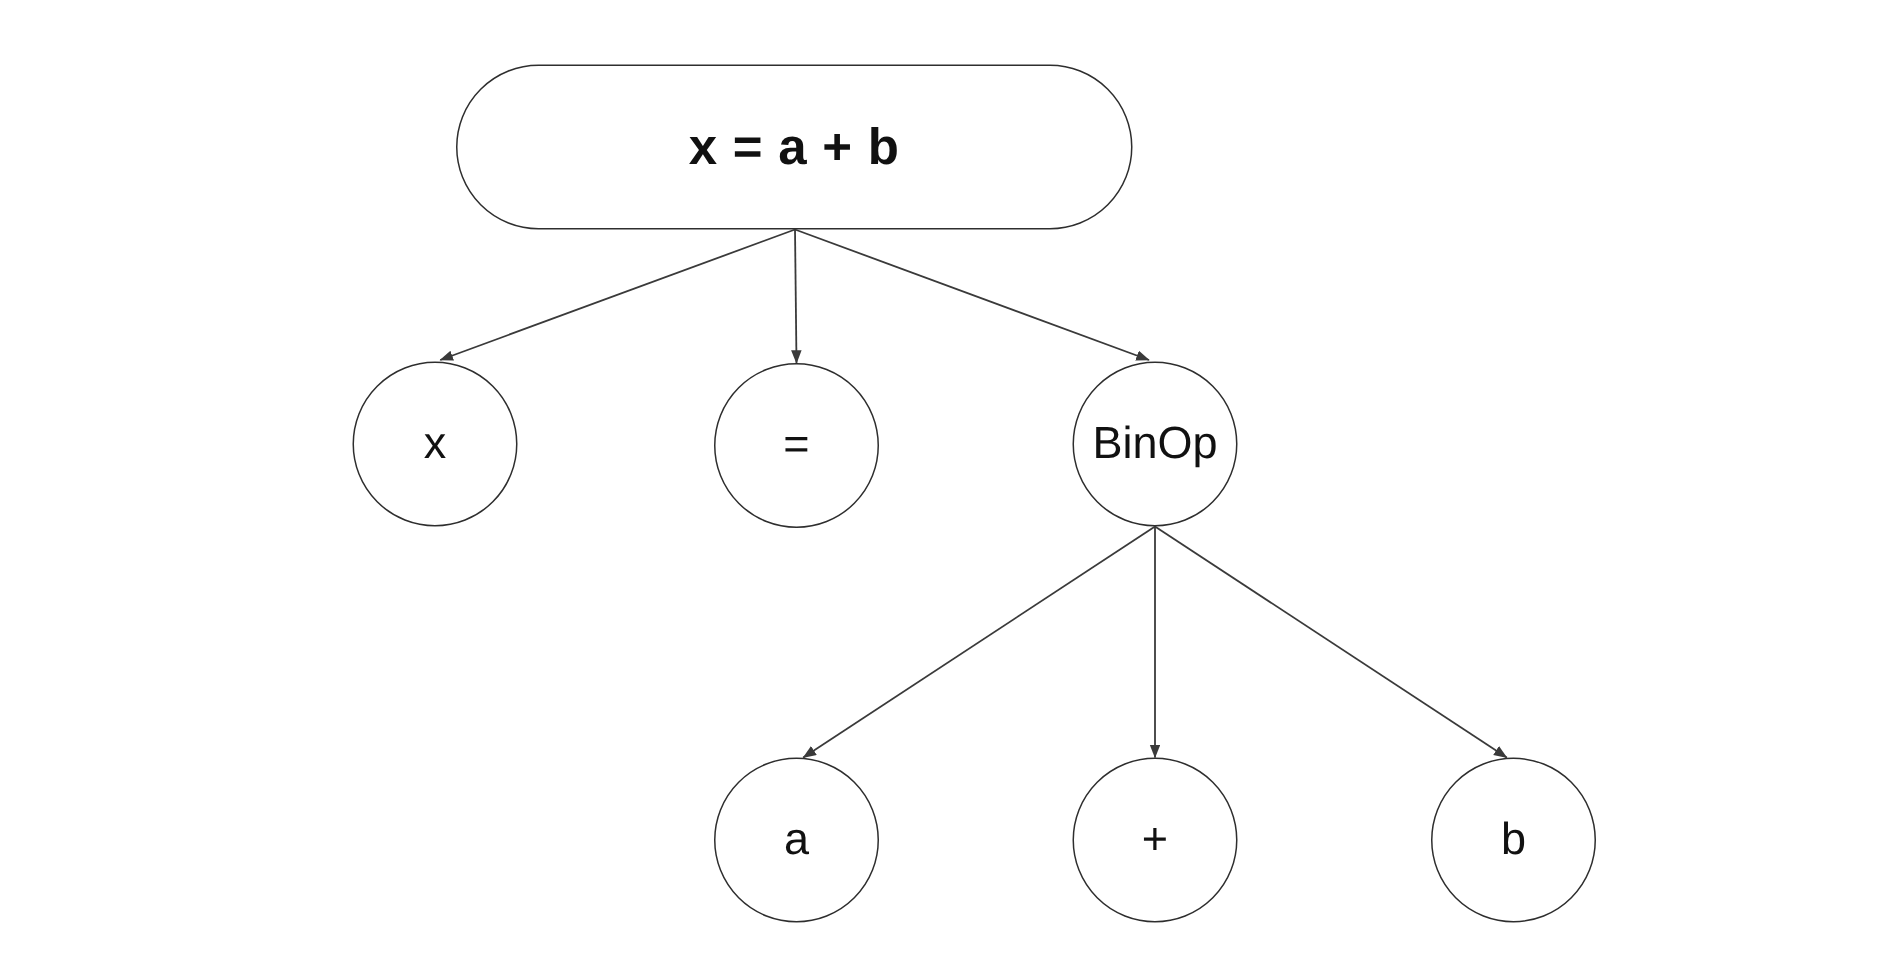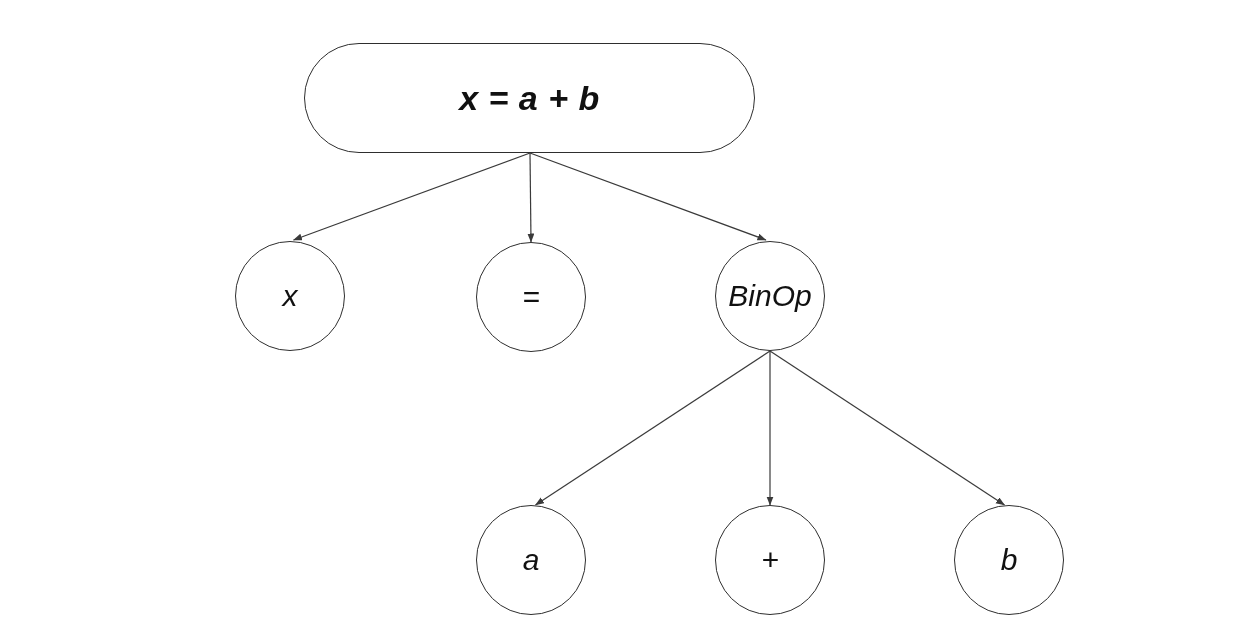--- a/index.html
+++ b/index.html
@@ -9,21 +9,21 @@
     --text:#111111;
   }
   *{box-sizing:border-box;}
   html,body{margin:0;padding:0;}
   body{
     width:1260px;height:639px;
     background:var(--bg);
     font-family:"Liberation Sans","DejaVu Sans",sans-serif;
     position:relative;overflow:hidden;
   }
-  .canvas{position:absolute;inset:0;font-style:italic;}
+  .canvas{position:absolute;inset:0;}
   svg.edge-layer{position:absolute;left:0;top:0;width:1260px;height:639px;display:block;}
   .edge{stroke:var(--edge);stroke-width:1.2;fill:none;}
   .arrowhead{fill:var(--edge);}
   .node{
     position:absolute;
     background:var(--bg);
     border:1.5px solid var(--stroke);
     color:var(--text);
     display:flex;align-items:center;justify-content:center;
     text-align:center;

